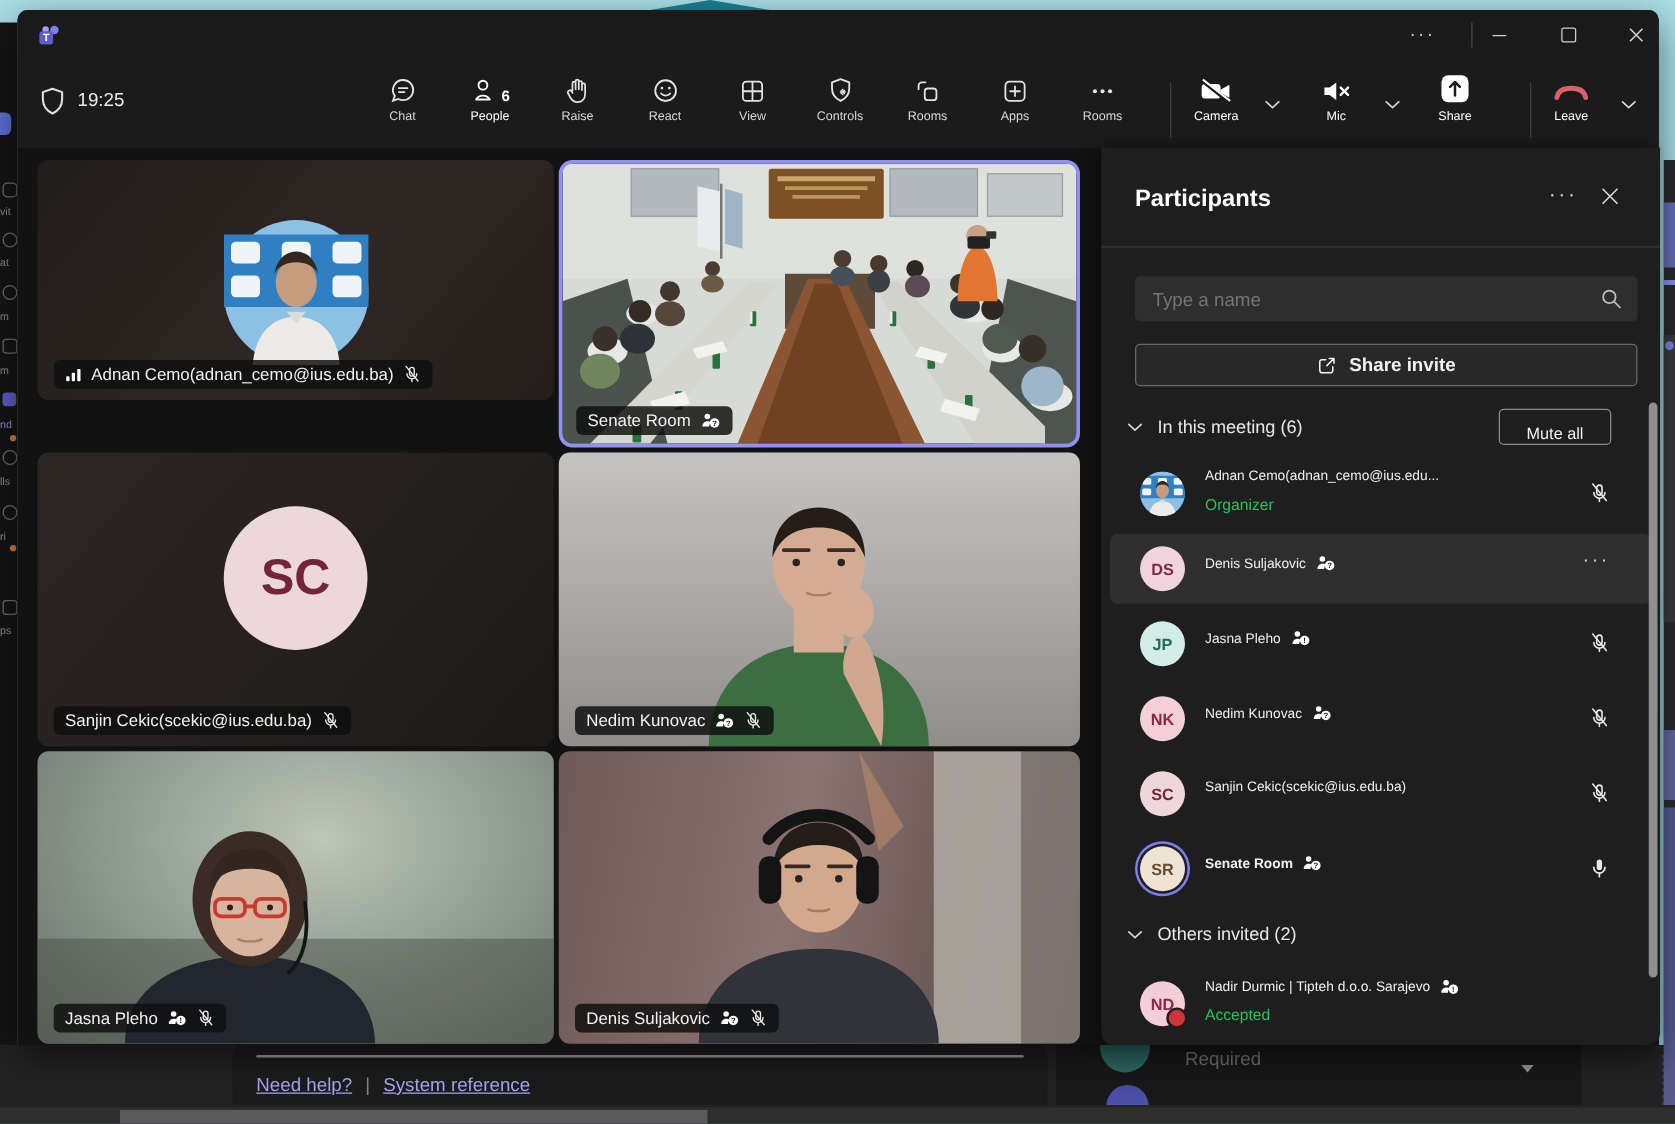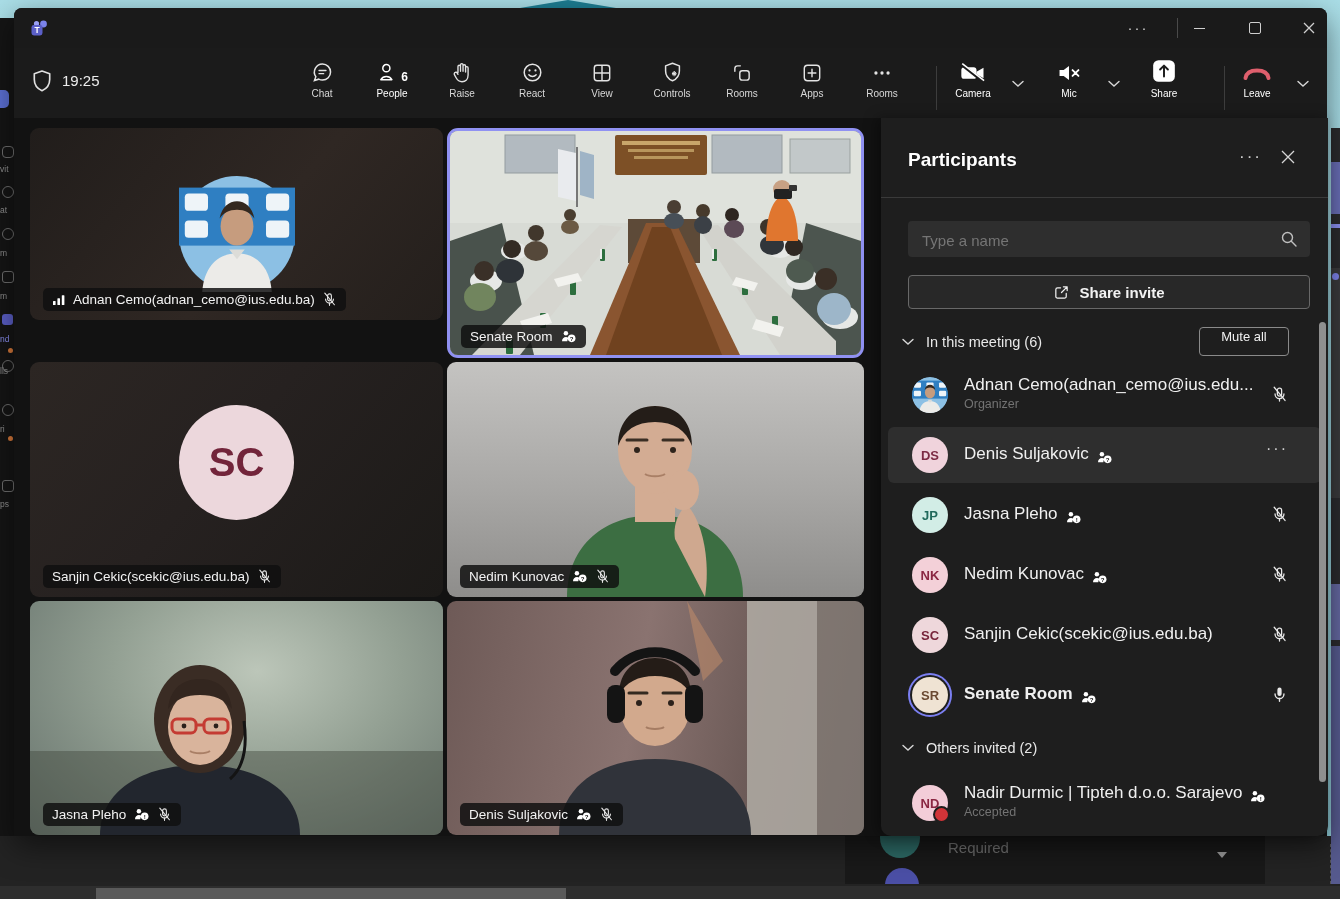--- a/index.html
+++ b/index.html
@@ -26,27 +26,27 @@
   .tile{position:absolute;border-radius:9px;overflow:hidden;background:#222;}
   .tlabel{position:absolute;left:13px;bottom:9px;display:flex;align-items:center;gap:7px;
     background:rgba(16,16,16,.84);border-radius:5px;padding:4px 9px;font-size:13.5px;color:#f2f2f2;white-space:nowrap;}
   .initial-circle{border-radius:50%;display:flex;align-items:center;justify-content:center;font-weight:bold;}
   
   #panel{position:absolute;left:867px;top:110px;width:447px;height:718px;background:#1e1e1e;
     border-radius:0 0 10px 10px;box-shadow:-4px 0 14px rgba(0,0,0,.35);}
   .prow{position:absolute;left:0;width:447px;height:56px;}
   .pavatar{position:absolute;left:31px;top:10px;width:36px;height:36px;border-radius:50%;
     display:flex;align-items:center;justify-content:center;font-size:13px;font-weight:bold;overflow:hidden;}
-  .pname{position:absolute;left:83px;top:17px;font-size:17px;color:#f0f0f0;white-space:nowrap;display:flex;align-items:flex-end;gap:7px;}
+  .pname{position:absolute;left:83px;top:17px;font-size:11px;color:#f0f0f0;white-space:nowrap;display:flex;align-items:flex-end;gap:7px;}
   .pname2{top:8px;}
-  .psub{position:absolute;left:83px;top:30px;font-size:12.5px;color:#737373;}
+  .psub{position:absolute;left:83px;top:30px;font-size:12.5px;color:#22c55e;}
   .pmic{position:absolute;right:40px;top:19px;}
   .sechdr{position:absolute;display:flex;align-items:center;gap:12px;font-size:14.5px;color:#e8e8e8;}
   .pill-btn{position:absolute;border:1px solid #8a8a8a;border-radius:4px;background:transparent;color:#f0f0f0;
-    font-size:13px;display:flex;align-items:flex-start;justify-content:center;font-family:inherit;}
+    font-size:13px;display:flex;align-items:flex-end;justify-content:center;font-family:inherit;}
   
   .ulink{color:#a6a8f2;text-decoration:underline;font-size:15px;}
   .railtxt{position:absolute;left:0;width:14px;overflow:hidden;font-size:8.5px;color:#8f8f8f;}
 </style>
 </head>
 <body>
 
 <div id="screen">
 
   <svg width="0" height="0" style="position:absolute" aria-hidden="true">
@@ -114,31 +114,39 @@
     <div class="abs" style="left:2px;top:168px;width:10px;height:10px;border:1px solid #6e6e6e;border-radius:50%;"></div>
     <span class="railtxt" style="top:187px;">at</span>
     <div class="abs" style="left:2px;top:210px;width:10px;height:10px;border:1px solid #6e6e6e;border-radius:50%;"></div>
     <span class="railtxt" style="top:230px;">m</span>
     <div class="abs" style="left:2px;top:253px;width:10px;height:10px;border:1px solid #6e6e6e;border-radius:3px;"></div>
     <span class="railtxt" style="top:273px;">m</span>
     <div class="abs" style="left:2px;top:296px;width:11px;height:11px;background:#5b5fc7;border-radius:3px;"></div>
     <span class="railtxt" style="top:316px;color:#8a8ff0;">nd</span>
     <div class="abs" style="left:8px;top:330px;width:5px;height:5px;background:#d87a3b;border-radius:50%;"></div>
     <div class="abs" style="left:2px;top:342px;width:10px;height:10px;border:1px solid #6e6e6e;border-radius:50%;"></div>
-    <span class="railtxt" style="top:348px;">lls</span>
+    <span class="railtxt" style="top:362px;">lls</span>
     <div class="abs" style="left:2px;top:386px;width:10px;height:10px;border:1px solid #6e6e6e;border-radius:50%;"></div>
     <span class="railtxt" style="top:406px;">ri</span>
     <div class="abs" style="left:8px;top:418px;width:5px;height:5px;background:#d87a3b;border-radius:50%;"></div>
     <div class="abs" style="left:2px;top:462px;width:10px;height:10px;border:1px solid #6e6e6e;border-radius:3px;"></div>
     <span class="railtxt" style="top:481px;">ps</span>
   </div>
 
   <div class="abs" style="left:0;top:836px;width:1340px;height:63px;background:#232323;">
     <div class="abs" style="left:0;top:50px;width:1340px;height:13px;background:#2e2e2e;"></div>
     <div class="abs" style="left:96px;top:52px;width:470px;height:11px;background:#5a5a5a;"></div>
+    <div class="abs" style="left:186px;top:0;width:652px;height:48px;background:#1c1c1c;border-radius:8px 8px 0 0;">
+      <div class="abs" style="left:19px;top:8px;width:614px;height:2px;background:#989898;border-radius:2px;"></div>
+      <div class="abs" style="left:19px;top:24px;white-space:nowrap;">
+        <a class="ulink">Need help?</a>
+        <span style="color:#8a8a8a;font-size:15px;margin:0 6px;">|</span>
+        <a class="ulink">System reference</a>
+      </div>
+    </div>
     <div class="abs" style="left:845px;top:0;width:420px;height:48px;background:#191919;overflow:hidden;">
       <div class="abs" style="left:35px;top:-18px;width:40px;height:40px;border-radius:50%;background:#2d6a66;"></div>
       <div class="abs" style="left:40px;top:32px;width:34px;height:34px;border-radius:50%;background:#4b4fa6;"></div>
       <span style="position:absolute;left:103px;top:3px;font-size:15px;color:#6f6f6f;">Required</span>
       <div style="position:absolute;left:436px;top:16px;width:0;height:0;border-left:5px solid transparent;border-right:5px solid transparent;border-top:6px solid #9a9a9a;left:372px;"></div>
     </div>
     <div class="abs" style="left:1330px;top:8px;width:0;height:40px;border-left:1px dashed #555;"></div>
   </div>
 
   <div class="abs" style="left:1331px;top:128px;width:9px;height:756px;background:#2b2b2e;">

